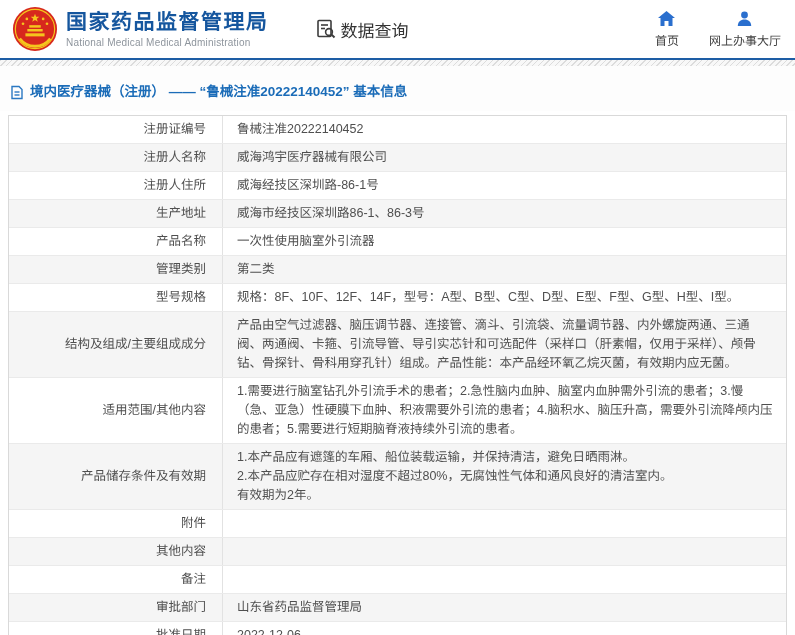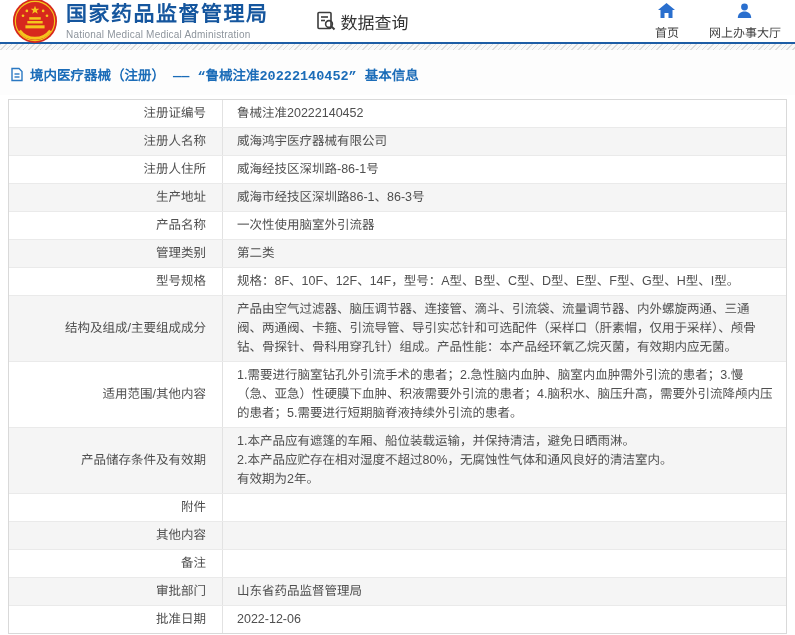--- a/index.html
+++ b/index.html
@@ -1,34 +1,34 @@
 <!DOCTYPE html>
 <html lang="zh-CN"><head>
 <meta charset="utf-8">
 <style>
   * { margin:0; padding:0; box-sizing:border-box; }
   html,body { width:795px; background:#fff; font-family:"Liberation Sans","DejaVu Sans",sans-serif; }
   body { height:635px; overflow:hidden; color:#4f4f4f; }
 
   
-  .site-header { display:flex; align-items:center; height:42px; padding:0 14px 0 12px; background:#fff; }
+  .site-header { display:flex; align-items:center; height:58px; padding:0 14px 0 12px; background:#fff; }
   .logo-group { display:flex; align-items:center; gap:8px; cursor:pointer; }
   .emblem { width:46px; height:46px; flex:0 0 auto; }
   .org-cn { font-size:21px; font-weight:bold; color:#15569e; letter-spacing:1.5px; line-height:1.15; }
   .org-en { font-size:10px; color:#8e959d; margin-top:2px; letter-spacing:.2px; }
   .section-title { display:flex; align-items:center; gap:4px; margin-left:46px; font-size:17px; color:#333; cursor:pointer; }
   .top-nav { margin-left:auto; display:flex; gap:30px; }
   .nav-item { display:flex; flex-direction:column; align-items:center; gap:5px; font-size:12px; color:#444; cursor:pointer; }
   .nav-item svg { display:block; }
 
   .header-rule { border-top:2px solid #1d5da5; }
   .hatch-strip { height:6px; background:repeating-linear-gradient(135deg,#dcdcdc 0 1px,#f8f8f8 1px 4px); }
 
   
-  .breadcrumb-bar { display:flex; align-items:center; gap:6px; padding:14px 10px 11px 10px; background:#fdfdfd;font-family:Liberation Mono, monospace; }
+  .breadcrumb-bar { display:flex; align-items:flex-end; gap:6px; padding:14px 10px 11px 10px; background:#fdfdfd; }
   .breadcrumb-text { font-size:13.5px; font-weight:bold; color:#1b6cb8; }
 
   
   .info-table { margin:4px 8px 0 8px; border:1px solid #d9d9d9; }
   .trow { display:flex; min-height:23px; border-top:1px solid #eaeaea; background:#fff; }
   .trow:first-child { border-top:none; }
   .trow.stripe { background:#f5f5f5; }
   .tlabel { width:214px; flex:0 0 214px; display:flex; align-items:center; justify-content:flex-end;
             padding:4px 16px 4px 6px; border-right:1px solid #e2e2e2;
             font-size:12.5px; color:#4f4f4f; line-height:19px; }

